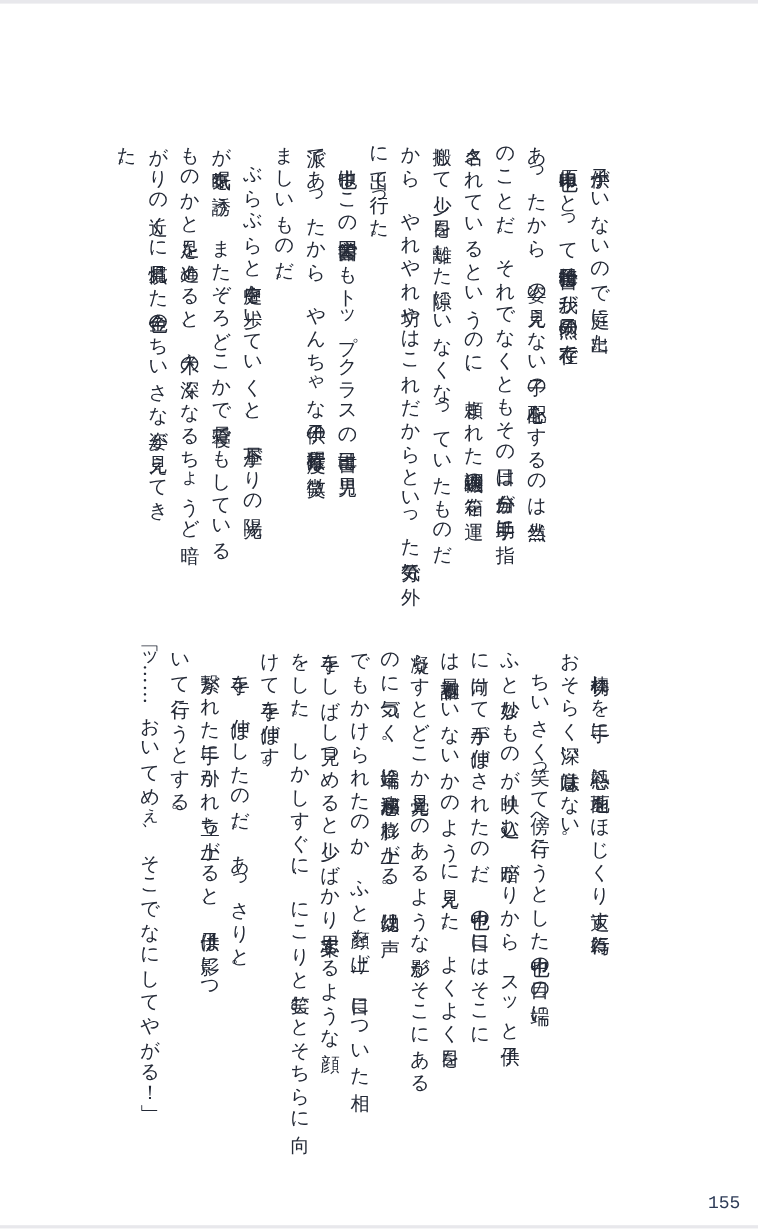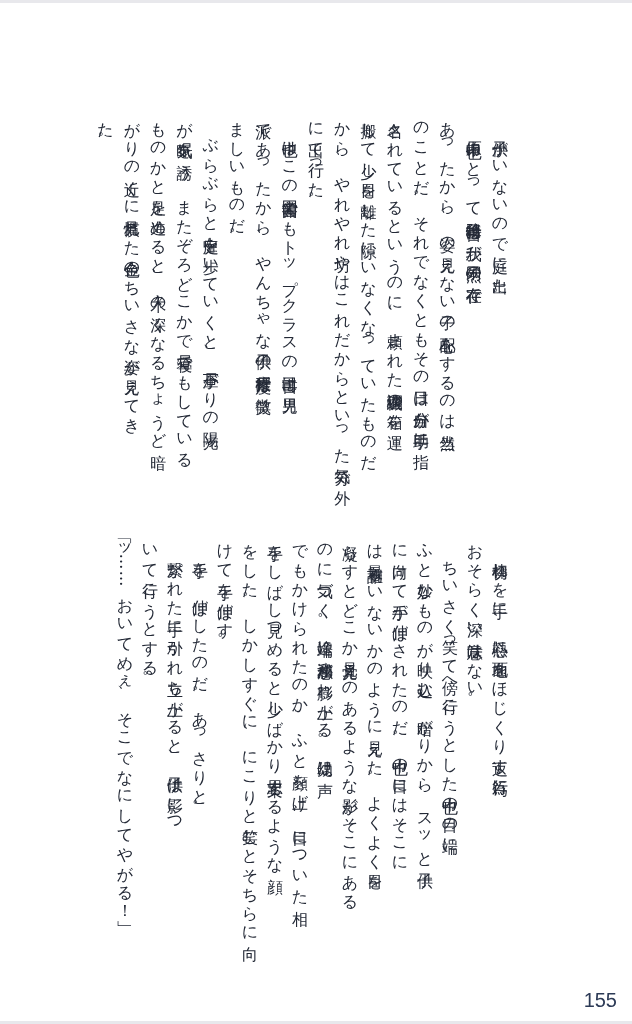--- a/index.html
+++ b/index.html
@@ -45,23 +45,23 @@
   }
   .vblock.block-top { top: 111px; }
   .vblock.block-top .vline { line-height: 26.3px; }
   .vblock.block-bottom { top: 533px; }
   .vblock.block-bottom .vline { line-height: 25px; }
 
   .page-number {
     position: absolute;
     right: 15px;
     bottom: 12px;
-    font-size: 20px;
+    font-size: 15px;
     color: var(--page_number);
-    font-family: Liberation Sans, sans-serif;
+    font-family: Liberation Mono, monospace;
   }
 </style>
 </head>
 <body>
 
 <div class="page">
 
   <div class="edge-bar top"></div>
 
   <div class="vblock block-top">

